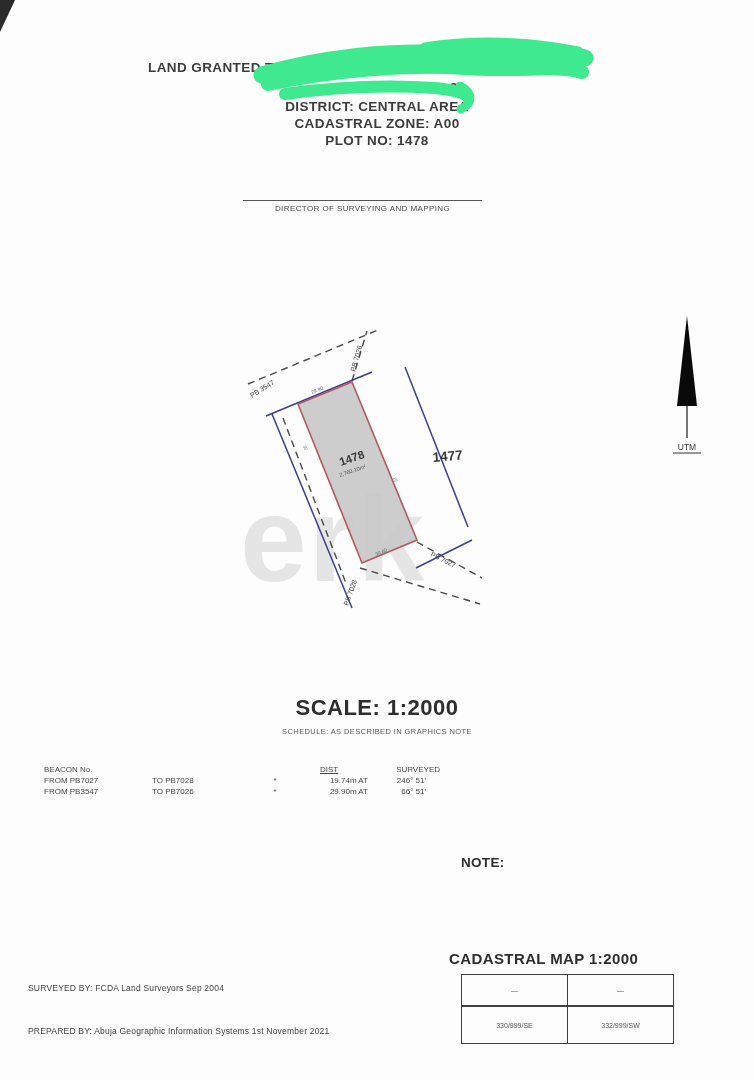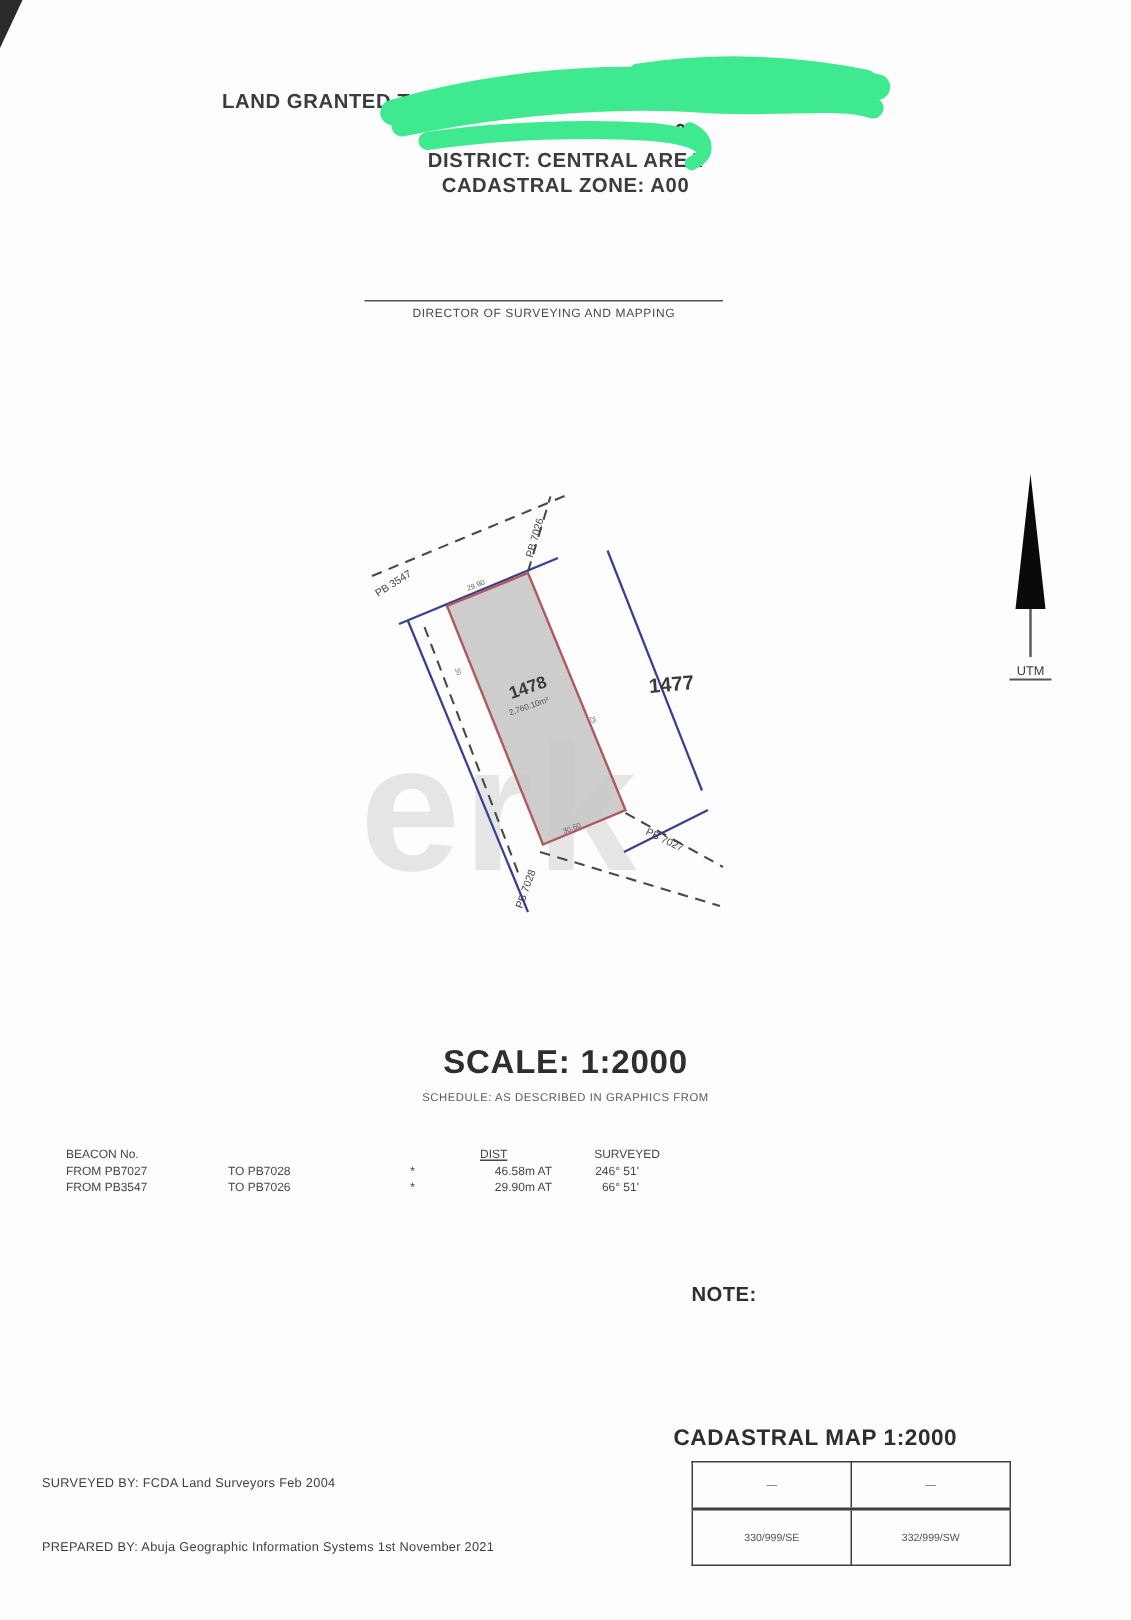--- a/index.html
+++ b/index.html
@@ -39,20 +39,21 @@
   <svg class="abs" style="left:0;top:0;" width="20" height="34">
     <polygon points="0,0 15,0 0,32" fill="#2a2a2a"></polygon>
   </svg>
 
   <div class="abs wm" style="left:240px;top:470px;">erk</div>
 
   <div class="abs hdr" style="left:148px;top:60px;">LAND GRANTED TO</div>
   <div class="abs hdr" style="left:450px;top:80px;">9</div>
   <div class="abs hdr center-line" style="top:99px;">DISTRICT: CENTRAL AREA</div>
   <div class="abs hdr center-line" style="top:116px;">CADASTRAL ZONE: A00</div>
+  <div class="abs hdr center-line" style="top:133px;">PLOT NO: 1478</div>
 
   <svg class="abs" style="left:240px;top:30px;" width="370" height="90">
     <g stroke="#3FE98F" fill="none" stroke-linecap="round" stroke-linejoin="round">
       <path d="M22,45 C80,28 150,20 210,24 C270,28 305,18 345,28" stroke-width="17"></path>
       <path d="M28,54 C95,40 170,34 225,38 C280,42 318,34 342,42" stroke-width="14"></path>
       <path d="M185,18 C235,10 290,12 338,22" stroke-width="11"></path>
       <path d="M45,64 C95,57 150,55 195,58 C215,60 224,63 228,67" stroke-width="12"></path>
       <path d="M220,56 C232,62 234,73 221,79" stroke-width="9"></path>
     </g>
   </svg>
@@ -95,35 +96,35 @@
   </svg>
 
   <svg class="abs" style="left:660px;top:312px;" width="60" height="150" viewBox="0 0 60 150">
     <polygon points="27,4 17,94 37,94" fill="#0a0a0a"></polygon>
     <line x1="27" y1="94" x2="27" y2="126" stroke="#555" stroke-width="1.6"></line>
     <text x="27" y="138" font-size="8.5" fill="#3a3a3a" text-anchor="middle">UTM</text>
     <line x1="13" y1="141" x2="41" y2="141" stroke="#555" stroke-width="1.2"></line>
   </svg>
 
   <div class="abs scale-title center-line" style="top:695px;">SCALE: 1:2000</div>
-  <div class="abs sched-note center-line" style="top:727px;">SCHEDULE: AS DESCRIBED IN GRAPHICS FROM</div>
+  <div class="abs sched-note center-line" style="top:727px;">SCHEDULE: AS DESCRIBED IN GRAPHICS NOTE</div>
 
   <div class="abs btable" style="left:32px;top:764px;">
     <div class="row">
       <span class="c1">BEACON No.</span>
       <span class="c2"></span>
       <span class="c3"></span>
       <span class="c4" style="text-align:left;padding-left:14px;text-decoration:underline;">DIST</span>
       <span class="c5">SURVEYED</span>
     </div>
     <div class="row">
       <span class="c1">FROM PB7027</span>
       <span class="c2">TO PB7028</span>
       <span class="c3">*</span>
-      <span class="c4">46.58m AT</span>
+      <span class="c4">19.74m AT</span>
       <span class="c5">246° 51'</span>
     </div>
     <div class="row">
       <span class="c1">FROM PB3547</span>
       <span class="c2">TO PB7026</span>
       <span class="c3">*</span>
       <span class="c4">29.90m AT</span>
       <span class="c5">66° 51'</span>
     </div>
   </div>
@@ -137,16 +138,16 @@
       <td>—</td>
       <td>—</td>
     </tr>
     <tr class="r2">
       <td>330/999/SE</td>
       <td>332/999/SW</td>
     </tr>
   </tbody>
     </table>
 
-  <div class="abs foot" style="left:28px;top:983px;">SURVEYED BY: FCDA Land Surveyors  Feb 2004</div>
+  <div class="abs foot" style="left:28px;top:983px;">SURVEYED BY: FCDA Land Surveyors  Sep 2004</div>
   <div class="abs foot" style="left:28px;top:1026px;">PREPARED BY: Abuja Geographic Information Systems  1st November 2021</div>
 
 </div>
 
 </body></html>

